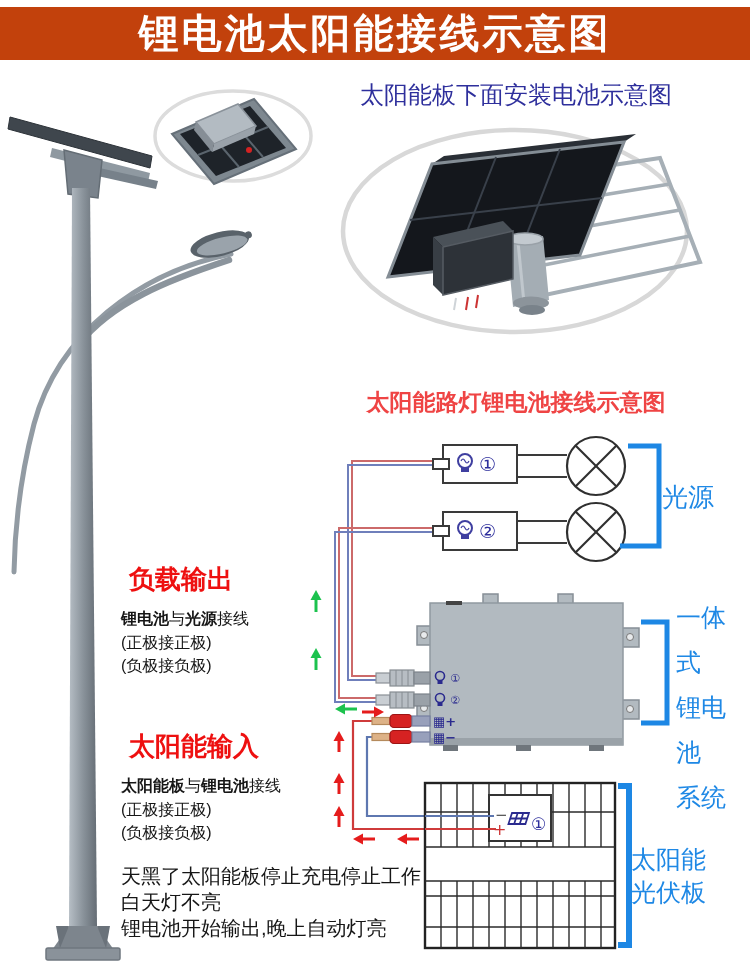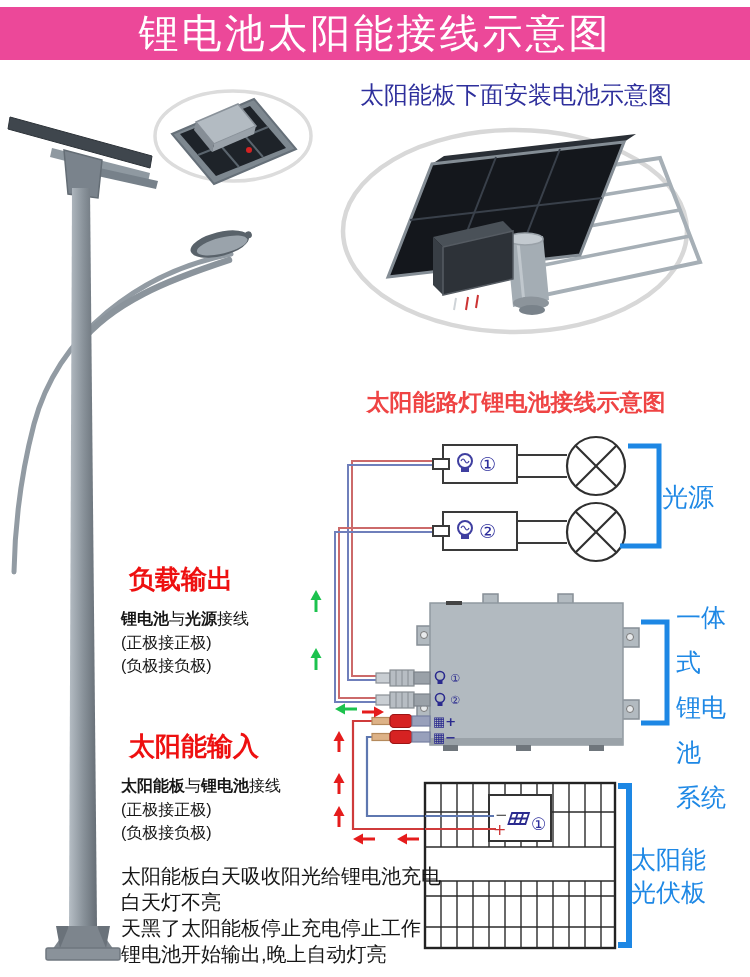--- a/index.html
+++ b/index.html
@@ -3,22 +3,22 @@
 <meta charset="utf-8">
 <style>
   html,body{margin:0;padding:0;background:#ffffff;}
   .canvas{
     position:relative;width:750px;height:977px;background:#fff;overflow:hidden;
     font-family:"Liberation Sans","DejaVu Sans",sans-serif;
   }
   .layer{position:absolute;left:0;top:0;}
   svg{font-family:"DejaVu Sans","Liberation Sans",sans-serif;}
   .banner{
-    position:absolute;left:0;top:7px;width:750px;height:53px;background:#ec4899;
-    color:#fff;font-size:40px;font-weight:normal;text-align:center;line-height:53px;
+    position:absolute;left:0;top:7px;width:750px;height:53px;background:#c2410c;
+    color:#fff;font-size:40px;font-weight:bold;text-align:center;line-height:53px;
     letter-spacing:3px;
   }
   .t1{position:absolute;left:340px;top:79px;width:352px;text-align:center;
       font-size:24px;font-weight:normal;color:#2e2f9c;}
   .t2{position:absolute;left:340px;top:387px;width:352px;text-align:center;
       font-size:23px;font-weight:bold;color:#ef4444;}
   .blue-label{position:absolute;color:#1e88e5;}
   .light-source{left:662px;top:480px;font-size:26px;}
   .battery-label{left:676px;top:595px;font-size:25px;line-height:45px;font-family:Liberation Serif, serif;}
   .pv-label{left:631px;top:843px;font-size:25px;line-height:33px;}
@@ -334,19 +334,18 @@
   </div>
 
   <div class="txtblock solar-block">
     <div class="red-head">太阳能输入</div>
     <div class="bodyline"><span class="seg-b">太阳能板</span><span>与</span><span class="seg-b">锂电池</span><span>接线</span></div>
     <div class="bodyline">(正极接正极)</div>
     <div class="bodyline">(负极接负极)</div>
   </div>
 
   <div class="note-block">
-    <div>太阳能板白天吸收阳光给锂电池充电</div>
+    <div>天黑了太阳能板停止充电停止工作</div>
     <div>白天灯不亮</div>
-    <div>天黑了太阳能板停止充电停止工作</div>
     <div>锂电池开始输出,晚上自动灯亮</div>
   </div>
 
 </div>
 
 </body></html>

